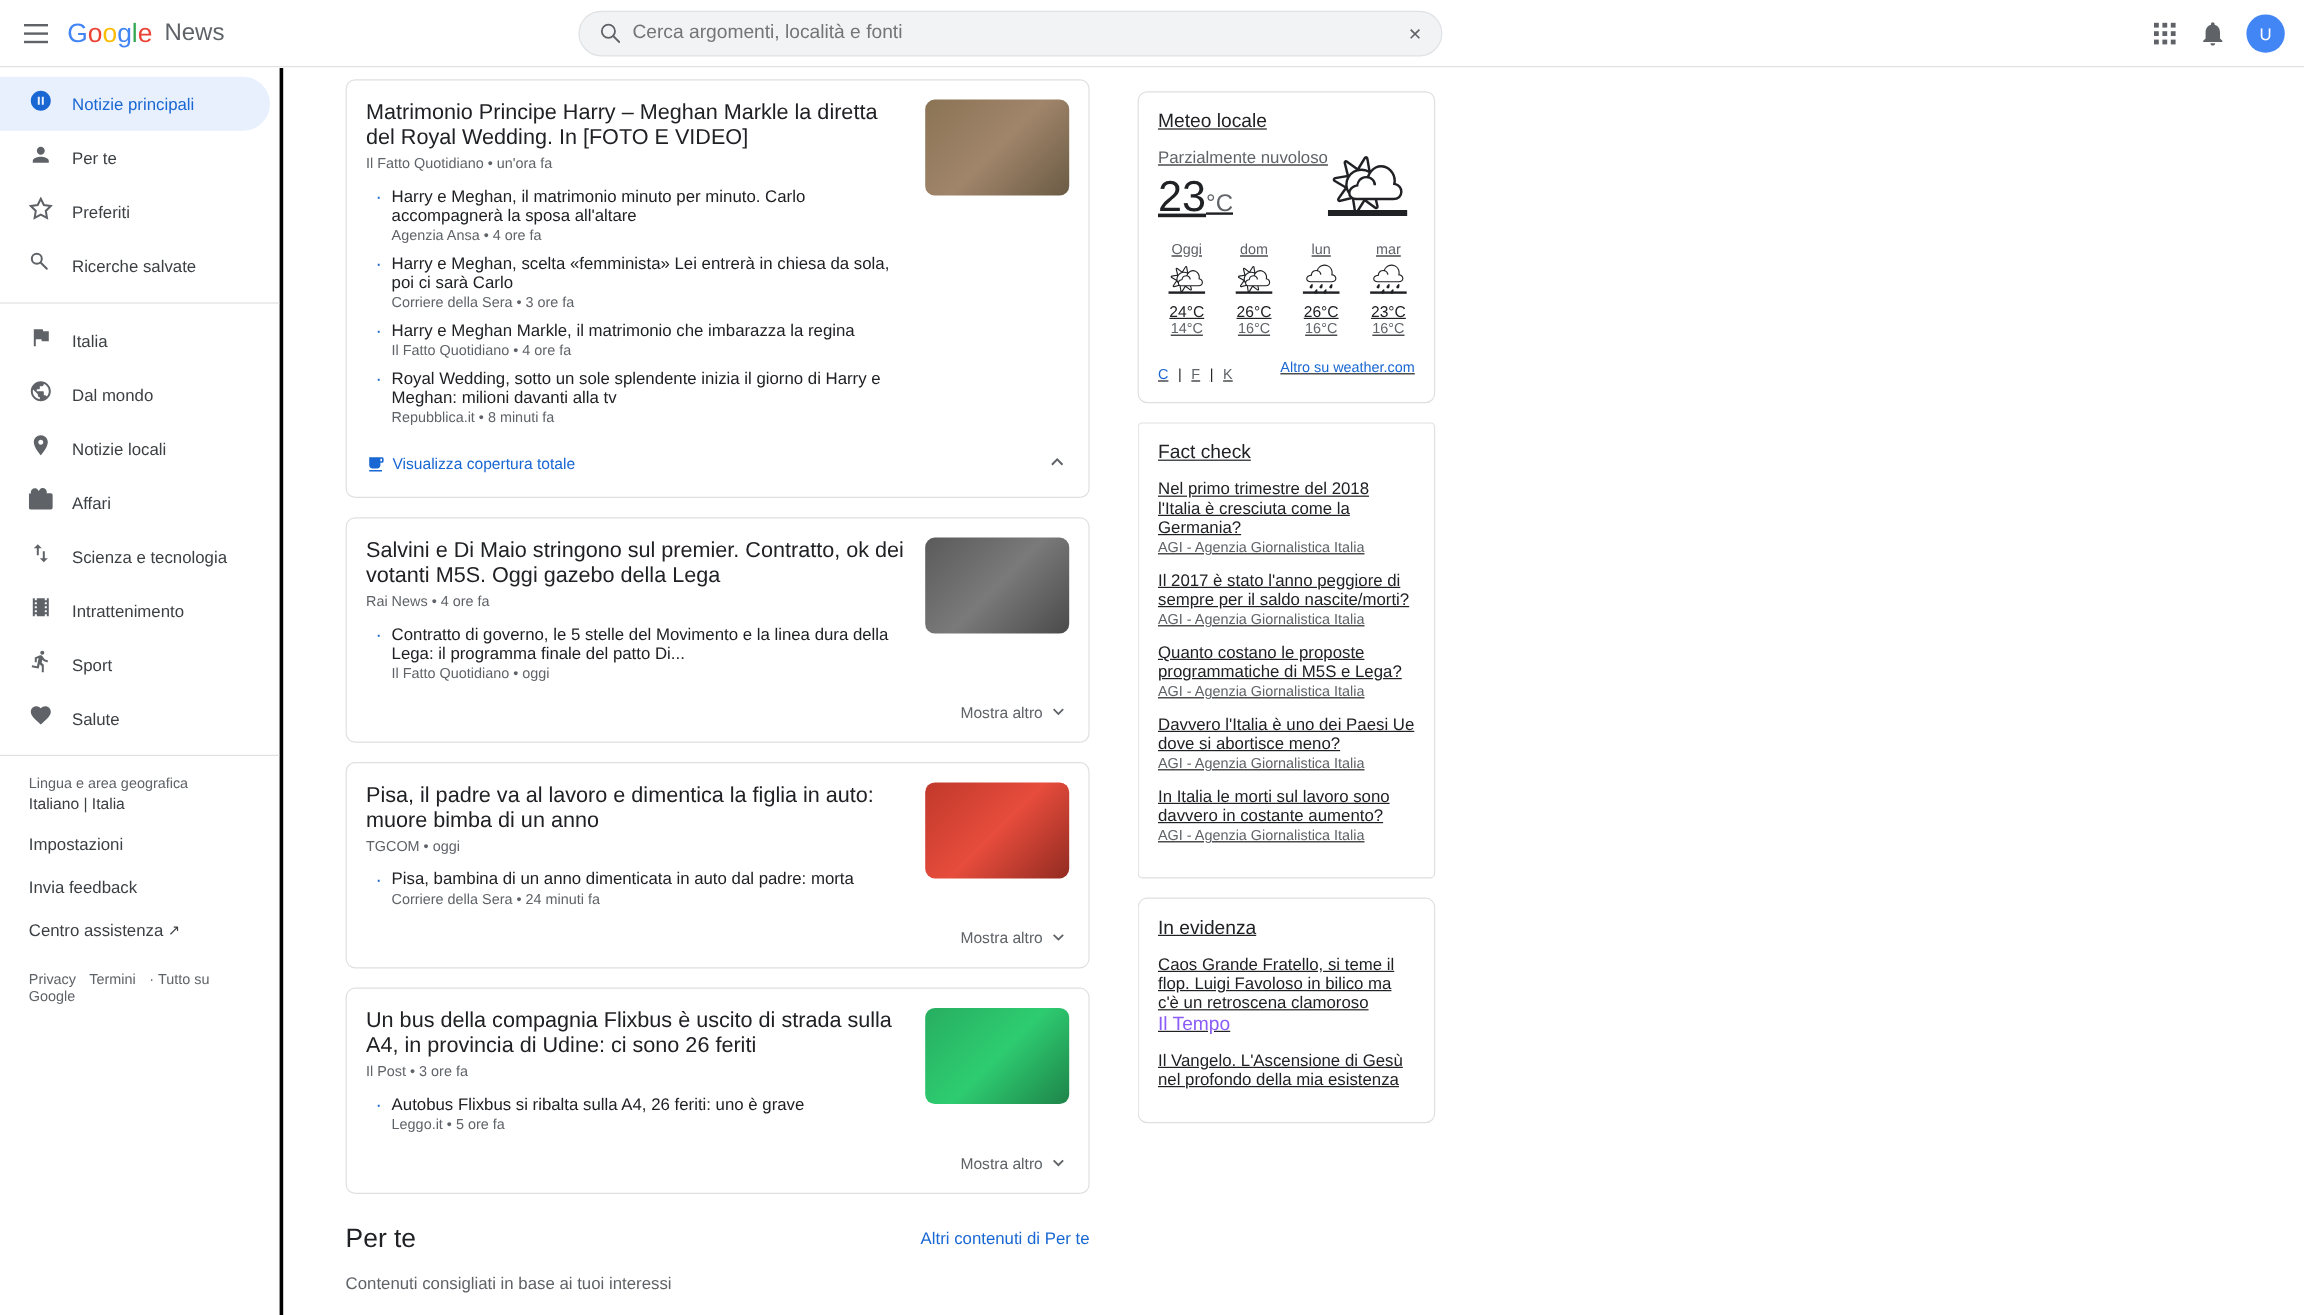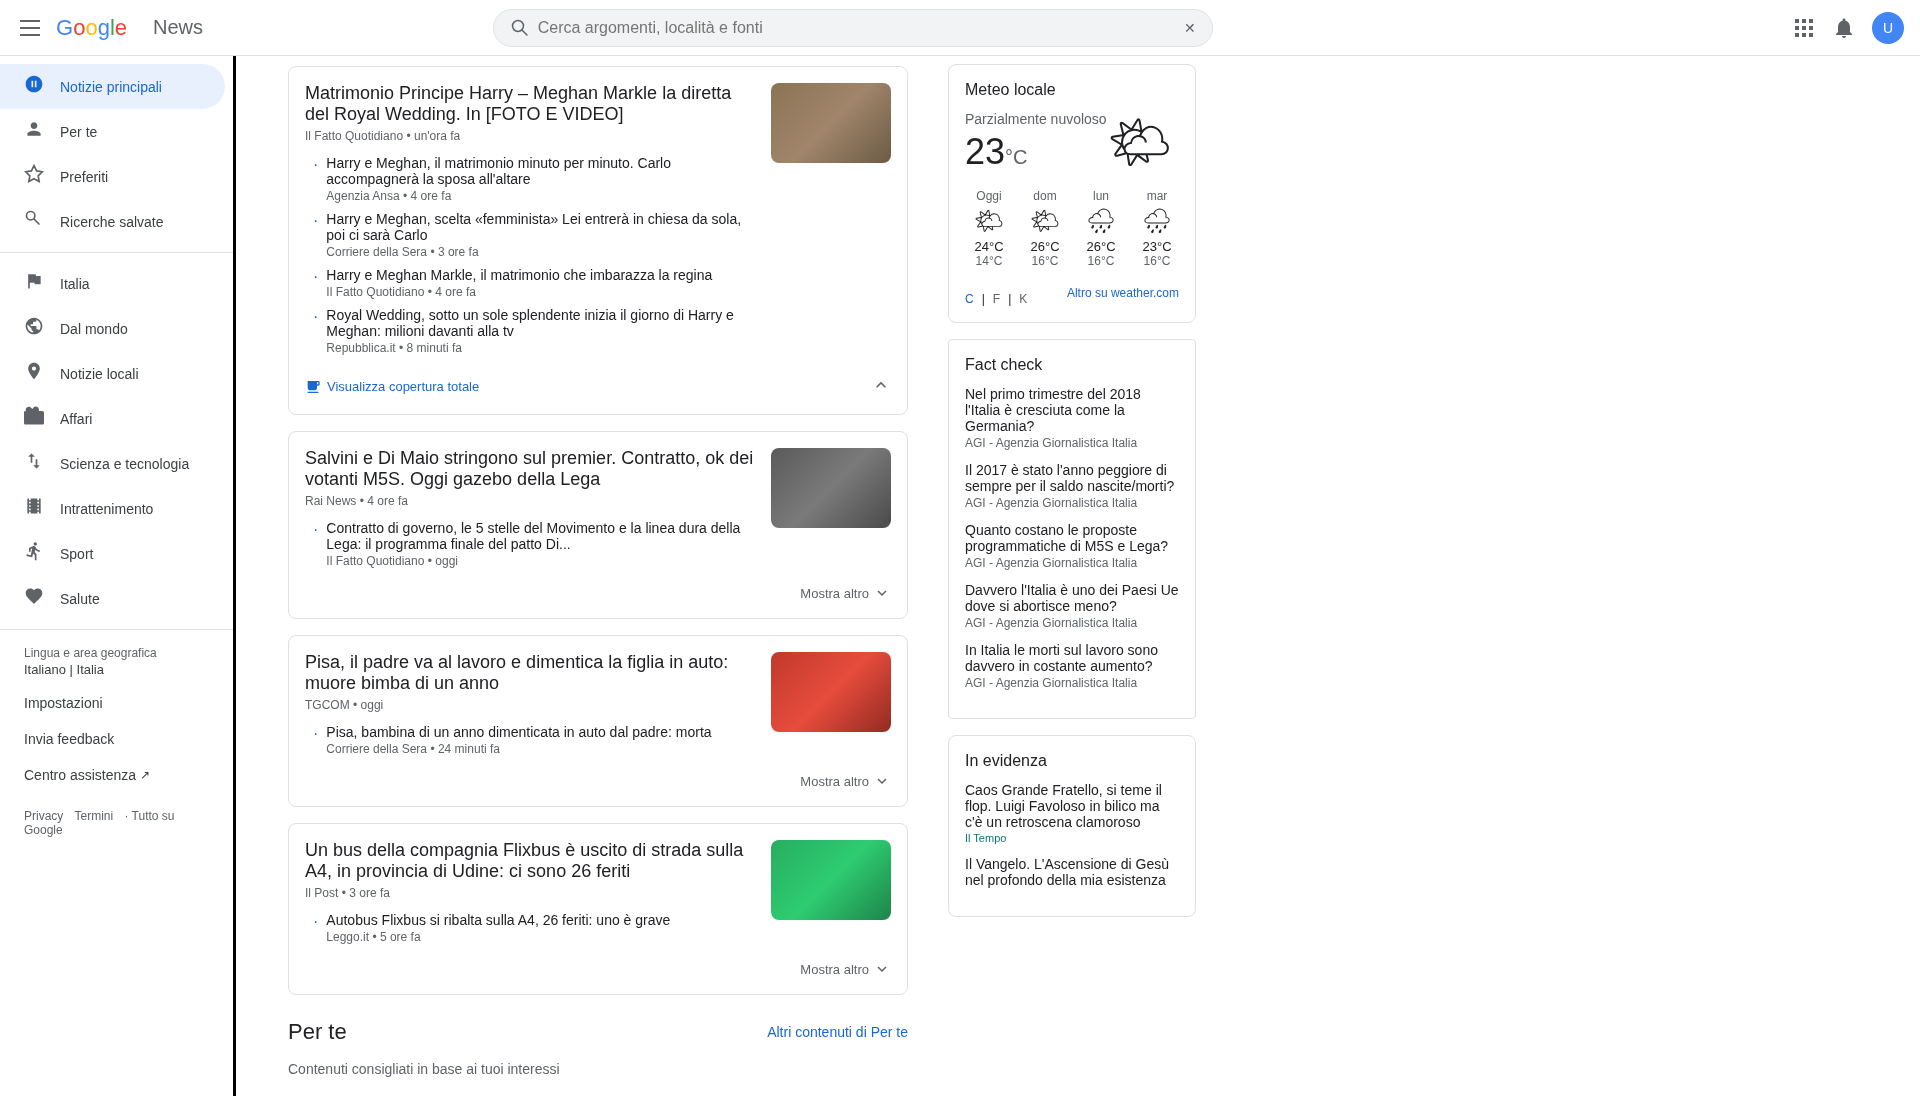--- a/index.html
+++ b/index.html
@@ -11,21 +11,21 @@
       align-items: center;
       padding: 8px 16px;
       height: 56px;
       border-bottom: 1px solid #e0e0e0;
       position: fixed;
       top: 0; left: 0; right: 0;
       background: #fff;
       z-index: 100;
     }
     .header-left { display: flex; align-items: center; gap: 12px; }
-    .logo { display: flex; align-items: center; gap: 22px; text-decoration: none; }
+    .logo { display: flex; align-items: center; gap: 6px; text-decoration: none; }
     .search-bar {
       flex: 1;
       max-width: 720px;
       margin: 0 auto;
       display: flex;
       align-items: center;
       border: 1px solid #dfe1e5;
       border-radius: 24px;
       padding: 8px 16px;
       background: #f1f3f4;
@@ -94,21 +94,21 @@
     .news-sub-dot { color: #1967D2; margin-right: 8px; margin-top: 1px; font-size: 16px; flex-shrink: 0; }
     .news-sub-content { flex: 1; }
     .news-sub-title { font-size: 14px; color: #202124; cursor: pointer; }
     .news-sub-source { font-size: 12px; color: #5f6368; margin-top: 2px; }
     .news-card-footer { display: flex; align-items: center; justify-content: space-between; margin-top: 12px; }
     .coverage-btn { display: flex; align-items: flex-start; gap: 6px; color: #1967D2; font-size: 13px; cursor: pointer; }
     .show-more-btn { display: flex; align-items: center; gap: 4px; color: #5f6368; font-size: 13px; cursor: pointer; margin-left: auto; }
     .collapse-btn { color: #5f6368; cursor: pointer; margin-left: auto; }
     
     
-    .right-panel { width: 280px; min-width: 280px; padding: 24px 16px; position: sticky; top: 40px; height: fit-content; }
+    .right-panel { width: 280px; min-width: 280px; padding: 24px 16px; position: sticky; top: 52px; height: fit-content; text-decoration: underline; }
     
     
     .weather-widget { border: 1px solid #e0e0e0; border-radius: 8px; padding: 16px; margin-bottom: 16px; }
     .weather-title { font-size: 16px; font-weight: 500; margin-bottom: 12px; }
     .weather-current { display: flex; align-items: center; justify-content: flex-start; margin-bottom: 16px; }
     .weather-desc { font-size: 14px; color: #5f6368; margin-bottom: 4px; }
     .weather-temp { font-size: 36px; font-weight: 300; }
     .weather-unit { font-size: 18px; }
     .weather-forecast { display: flex; gap: 8px; overflow-x: auto; }
     .forecast-day { display: flex; flex-direction: column; align-items: center; min-width: 48px; }
@@ -125,21 +125,21 @@
     .fact-check-widget { border: 1px solid #e0e0e0; border-radius: 4px; padding: 16px; margin-bottom: 16px; }
     .widget-title { font-size: 16px; font-weight: 500; margin-bottom: 12px; }
     .fact-item { margin-bottom: 12px; }
     .fact-question { font-size: 14px; color: #202124; margin-bottom: 2px; cursor: pointer; }
     .fact-source { font-size: 12px; color: #5f6368; }
     
     
     .evidenza-widget { border: 1px solid #e0e0e0; border-radius: 8px; padding: 16px; }
     .evidenza-item { margin-bottom: 12px; }
     .evidenza-title { font-size: 14px; color: #202124; cursor: pointer; margin-bottom: 2px; }
-    .evidenza-source { font-size: 11px; color: #0f766e; }
+    .evidenza-source { font-size: 16px; color: #8b5cf6; }
     
     
     .per-te-section { margin-top: 24px; }
     
     
     .hamburger { cursor: pointer; display: flex; flex-direction: column; gap: 5px; padding: 4px; }
     .hamburger span { display: block; width: 20px; height: 2px; background: #5f6368; }
     
     
     ::-webkit-scrollbar { width: 6px; }

